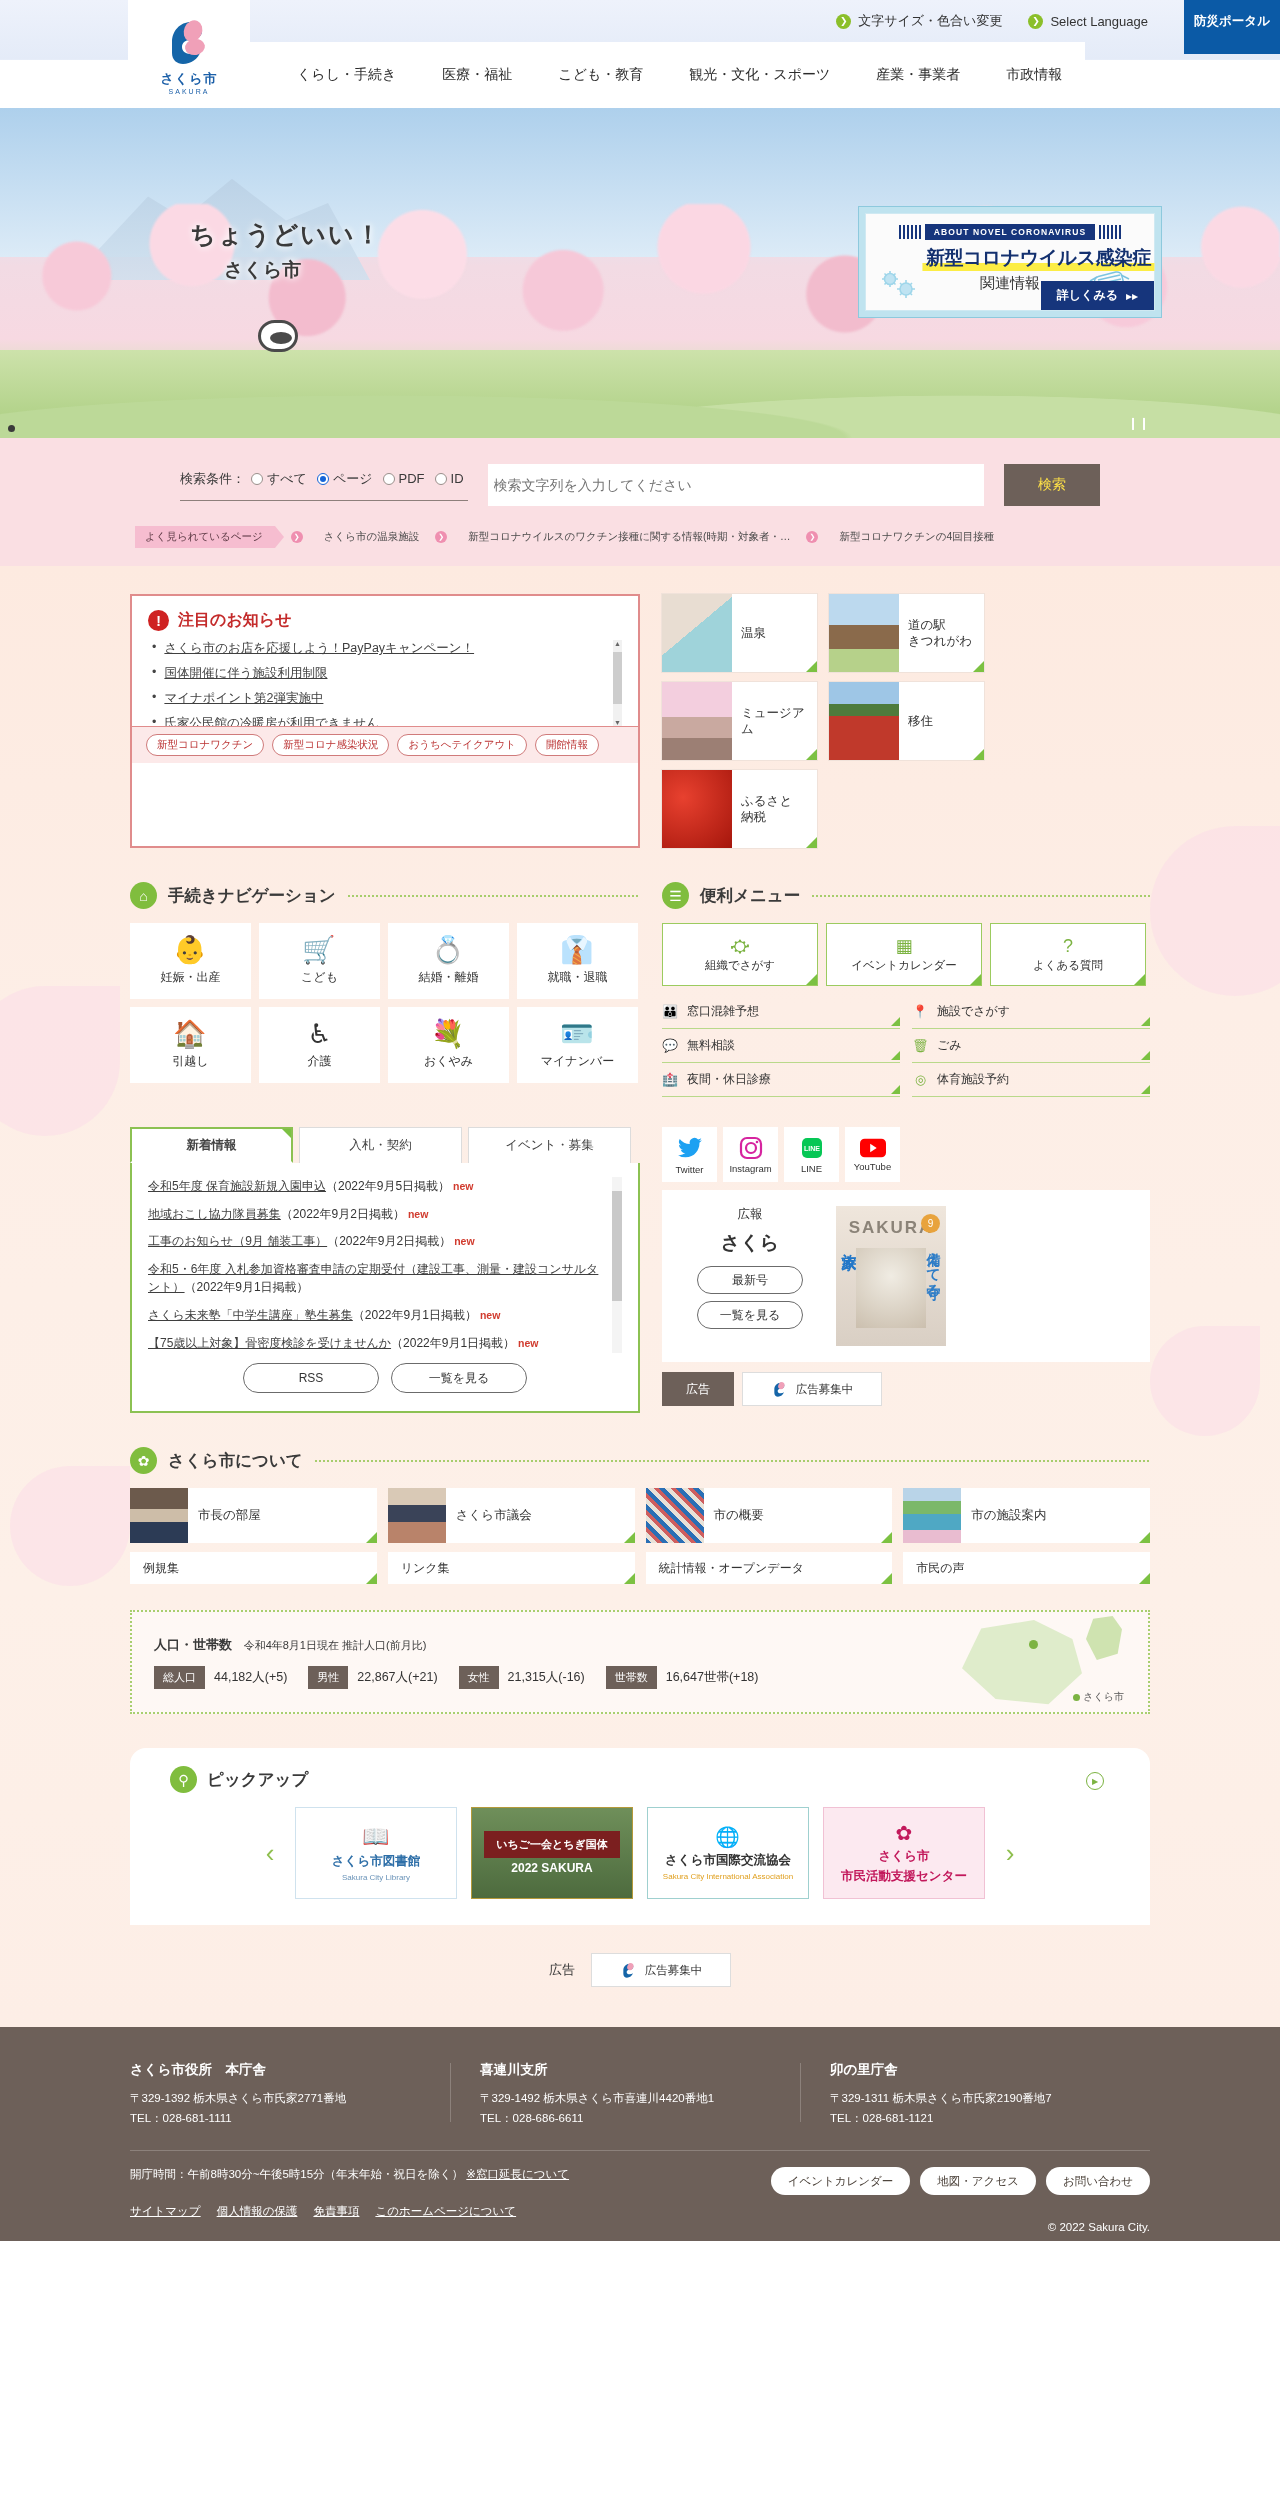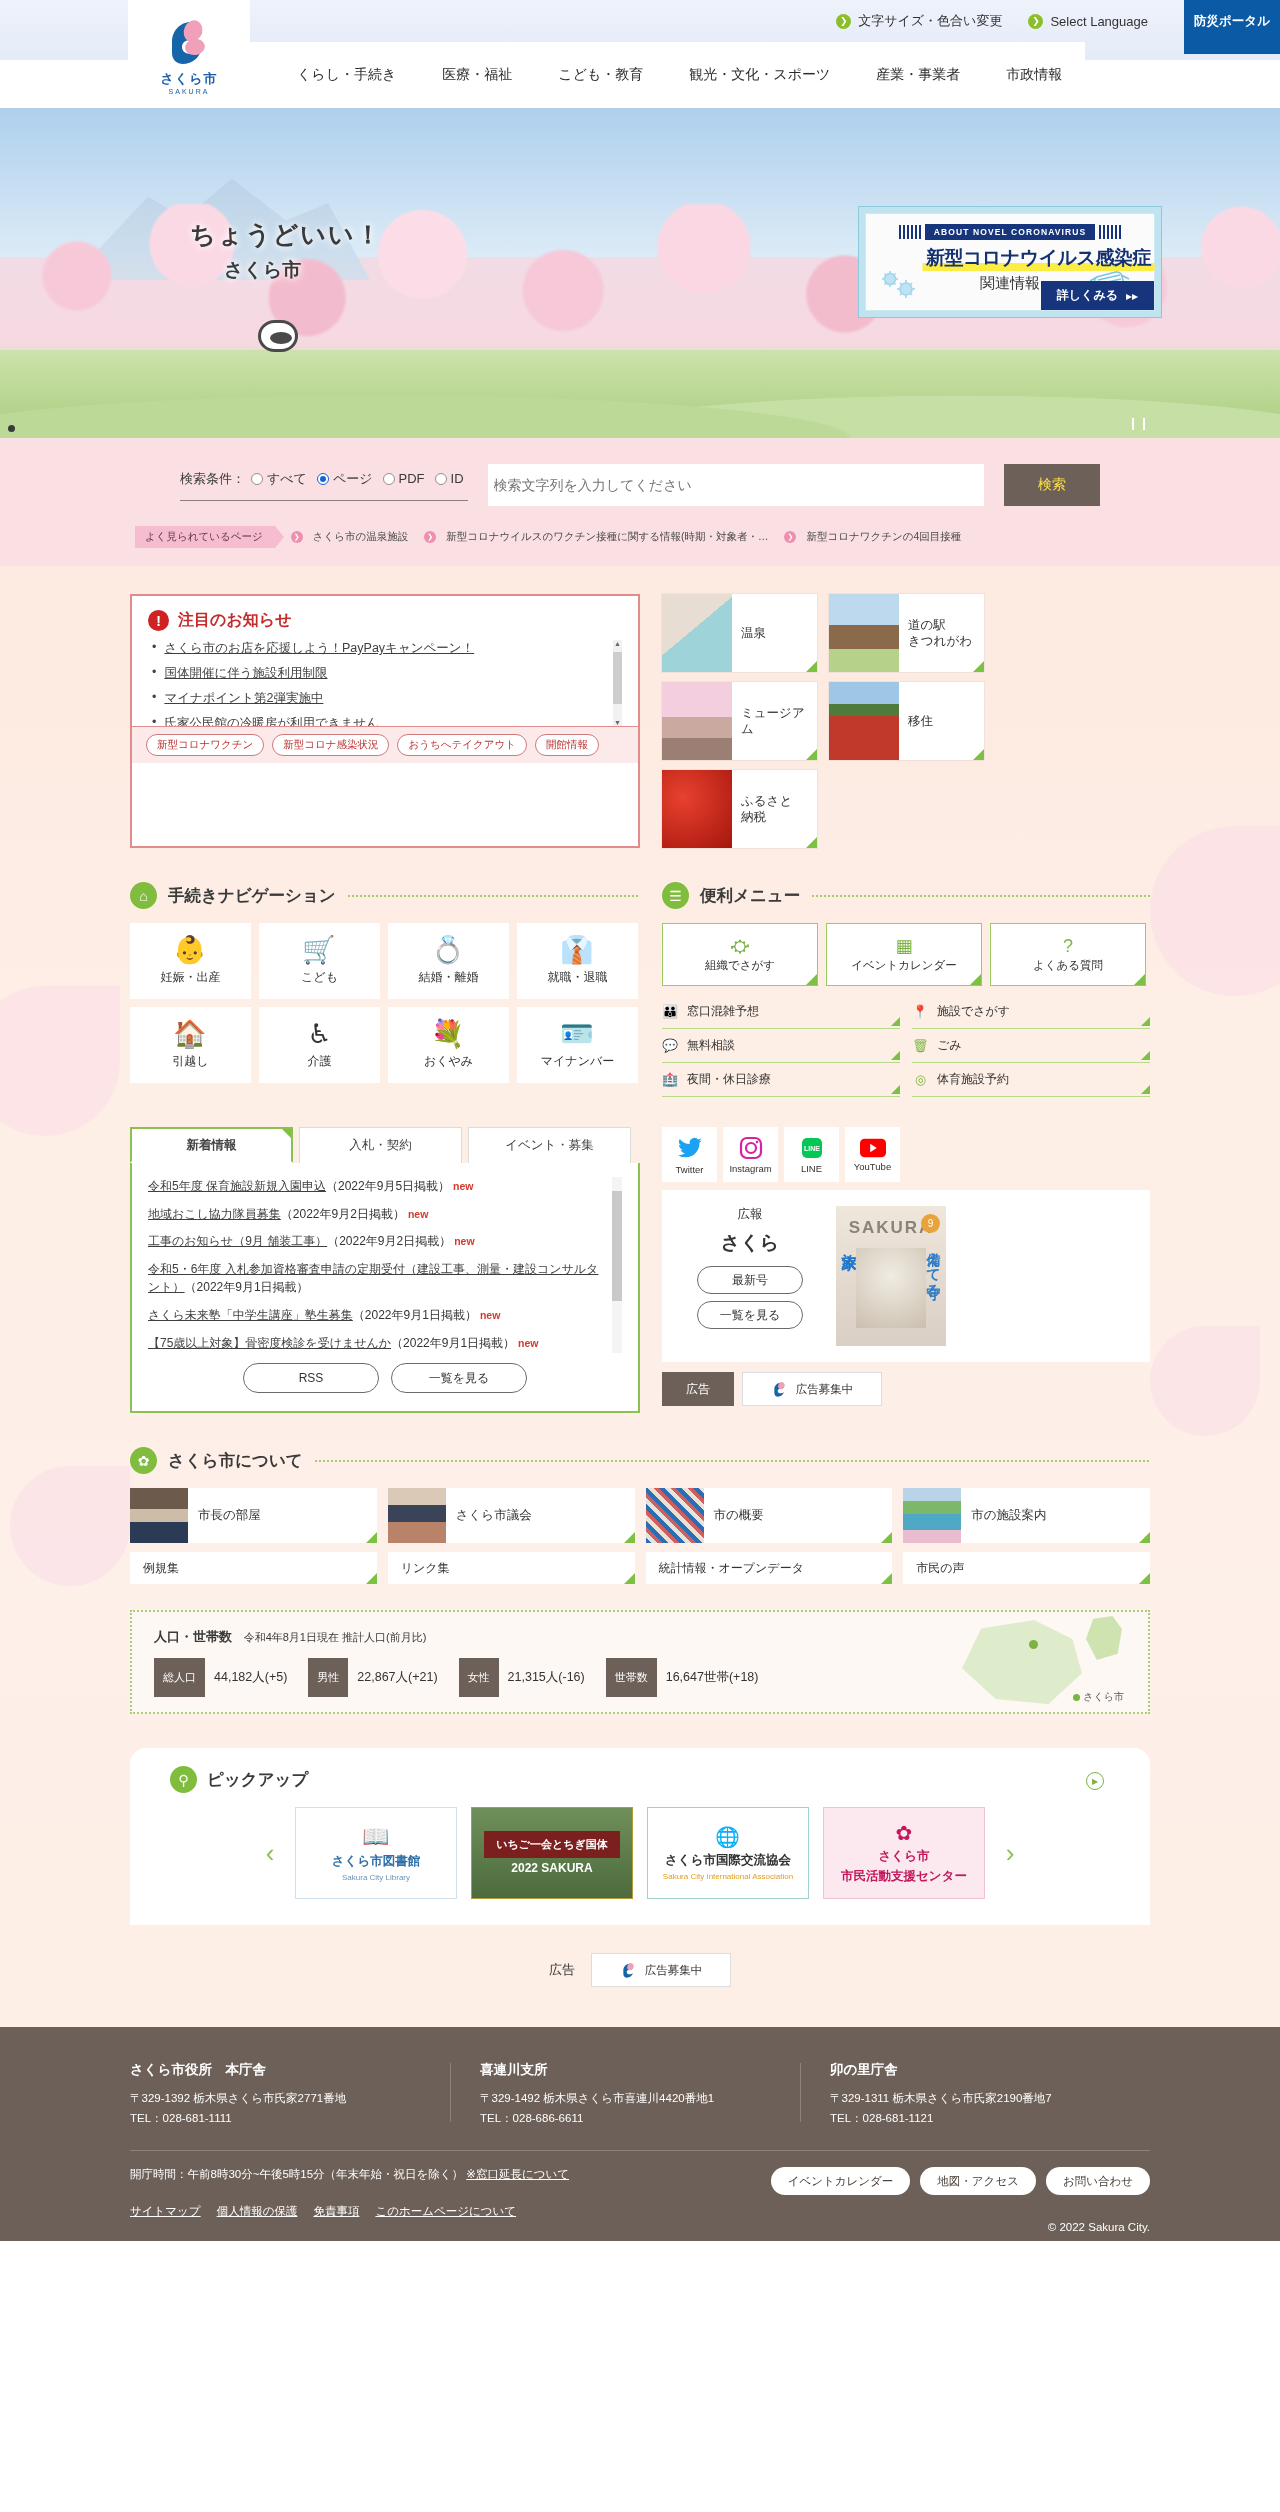--- a/index.html
+++ b/index.html
@@ -151,21 +151,21 @@
   .search-btn {
     width: 96px; height: 42px; background: #6d6059; color:#fde047; border:none;
     font-size: 14px; font-family: inherit; cursor:pointer;
   }
   .popular-row { width: 1010px; margin: 20px auto 0; display:flex; align-items:center; gap: 16px; }
   .popular-tag {
     background:#f6bdd0; color:#5d3a45; font-size:10.5px; padding: 4px 12px 4px 10px;
     position:relative; white-space:nowrap;
   }
   .popular-tag::after{content:"";position:absolute;right:-9px;top:0;border-left:9px solid #f6bdd0;border-top:11px solid transparent;border-bottom:11px solid transparent;}
-  .popular-link { font-size: 10.5px; color:#4a4a4a; display:flex; align-items:center; gap:10px; white-space:nowrap;}
+  .popular-link { font-size: 10.5px; color:#4a4a4a; display:flex; align-items:center; gap:21px; white-space:nowrap;}
   .pink-arrow { width:12px;height:12px;border-radius:50%;background:#ef8fb0;color:#fff;font-size:7px;display:inline-flex;align-items:center;justify-content:center;flex:none;}
 
   
   .main-bg { background: linear-gradient(to bottom,#fdeae0 0%, #fdeee6 30%, #fdf0e8 70%, #fdeee6 100%); position:relative; padding-bottom: 40px;}
   .petal { position:absolute; border-radius: 50% 0 50% 50%; background:#fbdde7; opacity:.55; }
   .wrap { width: 1020px; margin: 0 auto; position: relative; z-index: 2;}
 
   .top-sec { display:flex; gap: 22px; padding-top: 28px;}
   .notice-box { width: 510px; border: 2px solid #e08c8c; background:#fff; padding: 14px 16px 0;}
   .notice-head { display:flex; align-items:center; gap: 9px; margin-bottom: 9px; }
@@ -260,21 +260,21 @@
   .about-lb { flex:1; display:flex; align-items:center; padding-left:10px; font-size:12.5px; color:#333;}
   .about-row2 { display:flex; gap: 11px; margin-top: 9px;}
   .about-tile2 { width:247px;height:32px;background:#fff;display:flex;align-items:center;padding-left:13px;font-size:12px;color:#333;position:relative;}
 
   
   .pop-box { margin-top: 26px; border: 2px dotted #a8cf6f; background: rgba(255,255,255,.55); height: 104px; display:flex; align-items:center; padding: 0 22px; position:relative; overflow:hidden;}
   .pop-left { flex:1; }
   .pop-head { font-size: 13px; color:#3a3a3a; margin-bottom: 12px;}
   .pop-head .sub { font-size: 11px; margin-left: 8px;}
   .pop-stats { display:flex; align-items:center; gap: 9px; flex-wrap:wrap;}
-  .pop-chip { background:#6d6059; color:#fff; font-size:11px; padding: 12px 9px; white-space:nowrap;text-align:right;}
+  .pop-chip { background:#6d6059; color:#fff; font-size:11px; padding: 4px 9px; white-space:nowrap;text-align:right;}
   .pop-val { font-size: 12.5px; color:#333; margin-right: 12px; white-space:nowrap;}
   .pop-map { width: 190px; height: 96px; position:relative;}
   .map-shape{position:absolute;right:44px;top:6px;width:120px;height:86px;background:#dfeccb;
     clip-path: polygon(16% 10%, 60% 0%, 92% 22%, 100% 62%, 72% 98%, 28% 92%, 0% 56%);}
   .map-dot{position:absolute;right:88px;top:26px;width:9px;height:9px;border-radius:50%;background:#7cb342;}
   .map-mini{position:absolute;right:4px;top:2px;width:36px;height:44px;background:#cfe3b0;
     clip-path: polygon(20% 6%, 74% 0%, 100% 30%, 88% 86%, 30% 100%, 0% 52%);}
   .map-lb{position:absolute;right:2px;bottom:6px;font-size:10px;color:#555;display:flex;align-items:center;gap:3px;}
 
   

